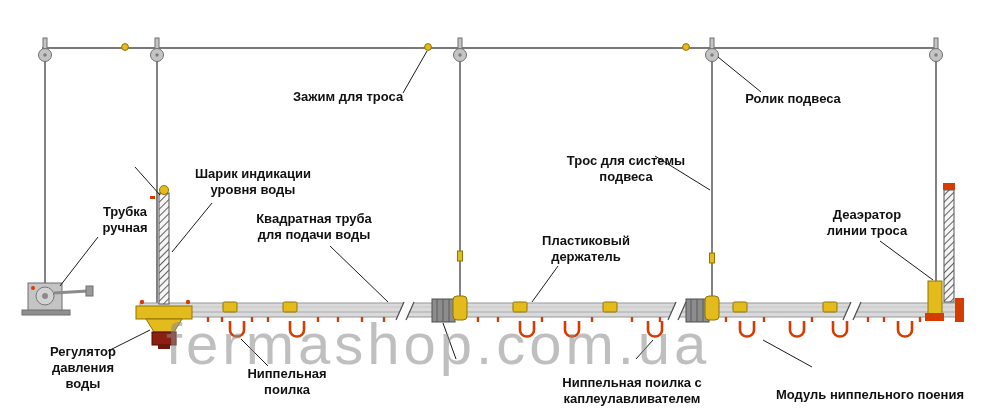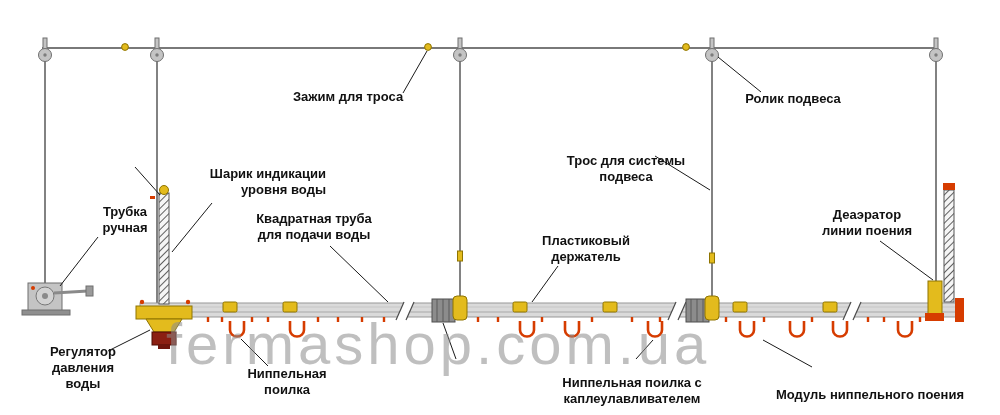--- a/index.html
+++ b/index.html
@@ -231,26 +231,26 @@
       <line x1="108" y1="351" x2="150" y2="330"></line>
       <line x1="268" y1="366" x2="241" y2="339"></line>
       <line x1="456" y1="359" x2="443" y2="323"></line>
       <line x1="636" y1="359" x2="653" y2="340"></line>
       <line x1="812" y1="367" x2="763" y2="340"></line>
     </g>
   </svg>
 
   <div class="watermark">fermashop.com.ua</div>
 
-  <div class="lbl" style="left:180px; top:166px; width:146px;text-align:right;">Шарик индикации уровня воды</div>
+  <div class="lbl" style="left:180px; top:166px; width:146px;">Шарик индикации уровня воды</div>
   <div class="lbl" style="left:86px;  top:204px; width:78px;">Трубка ручная</div>
   <div class="lbl nowrap" style="left:286px; top:89px; width:124px;">Зажим для троса</div>
   <div class="lbl" style="left:250px; top:211px; width:128px;">Квадратная труба для подачи воды</div>
   <div class="lbl" style="left:536px; top:233px; width:100px;">Пластиковый держатель</div>
   <div class="lbl" style="left:559px; top:121px; width:134px;margin-top:32px;">Трос для системы подвеса</div>
   <div class="lbl nowrap" style="left:737px; top:91px; width:112px;">Ролик подвеса</div>
-  <div class="lbl" style="left:817px; top:207px; width:100px;">Деаэратор линии поения</div>
+  <div class="lbl" style="left:817px; top:207px; width:100px;">Деаэратор линии троса</div>
   <div class="lbl" style="left:42px;  top:344px; width:82px;">Регулятор давления воды</div>
   <div class="lbl" style="left:239px; top:366px; width:96px;">Ниппельная поилка</div>
   <div class="lbl" style="left:554px; top:359px; width:156px;margin-top:16px;">Ниппельная поилка с каплеулавливателем</div>
   <div class="lbl nowrap" style="left:776px; top:367px; width:170px;margin-top:20px;">Модуль ниппельного поения</div>
 
 </div>
 
 </body></html>

